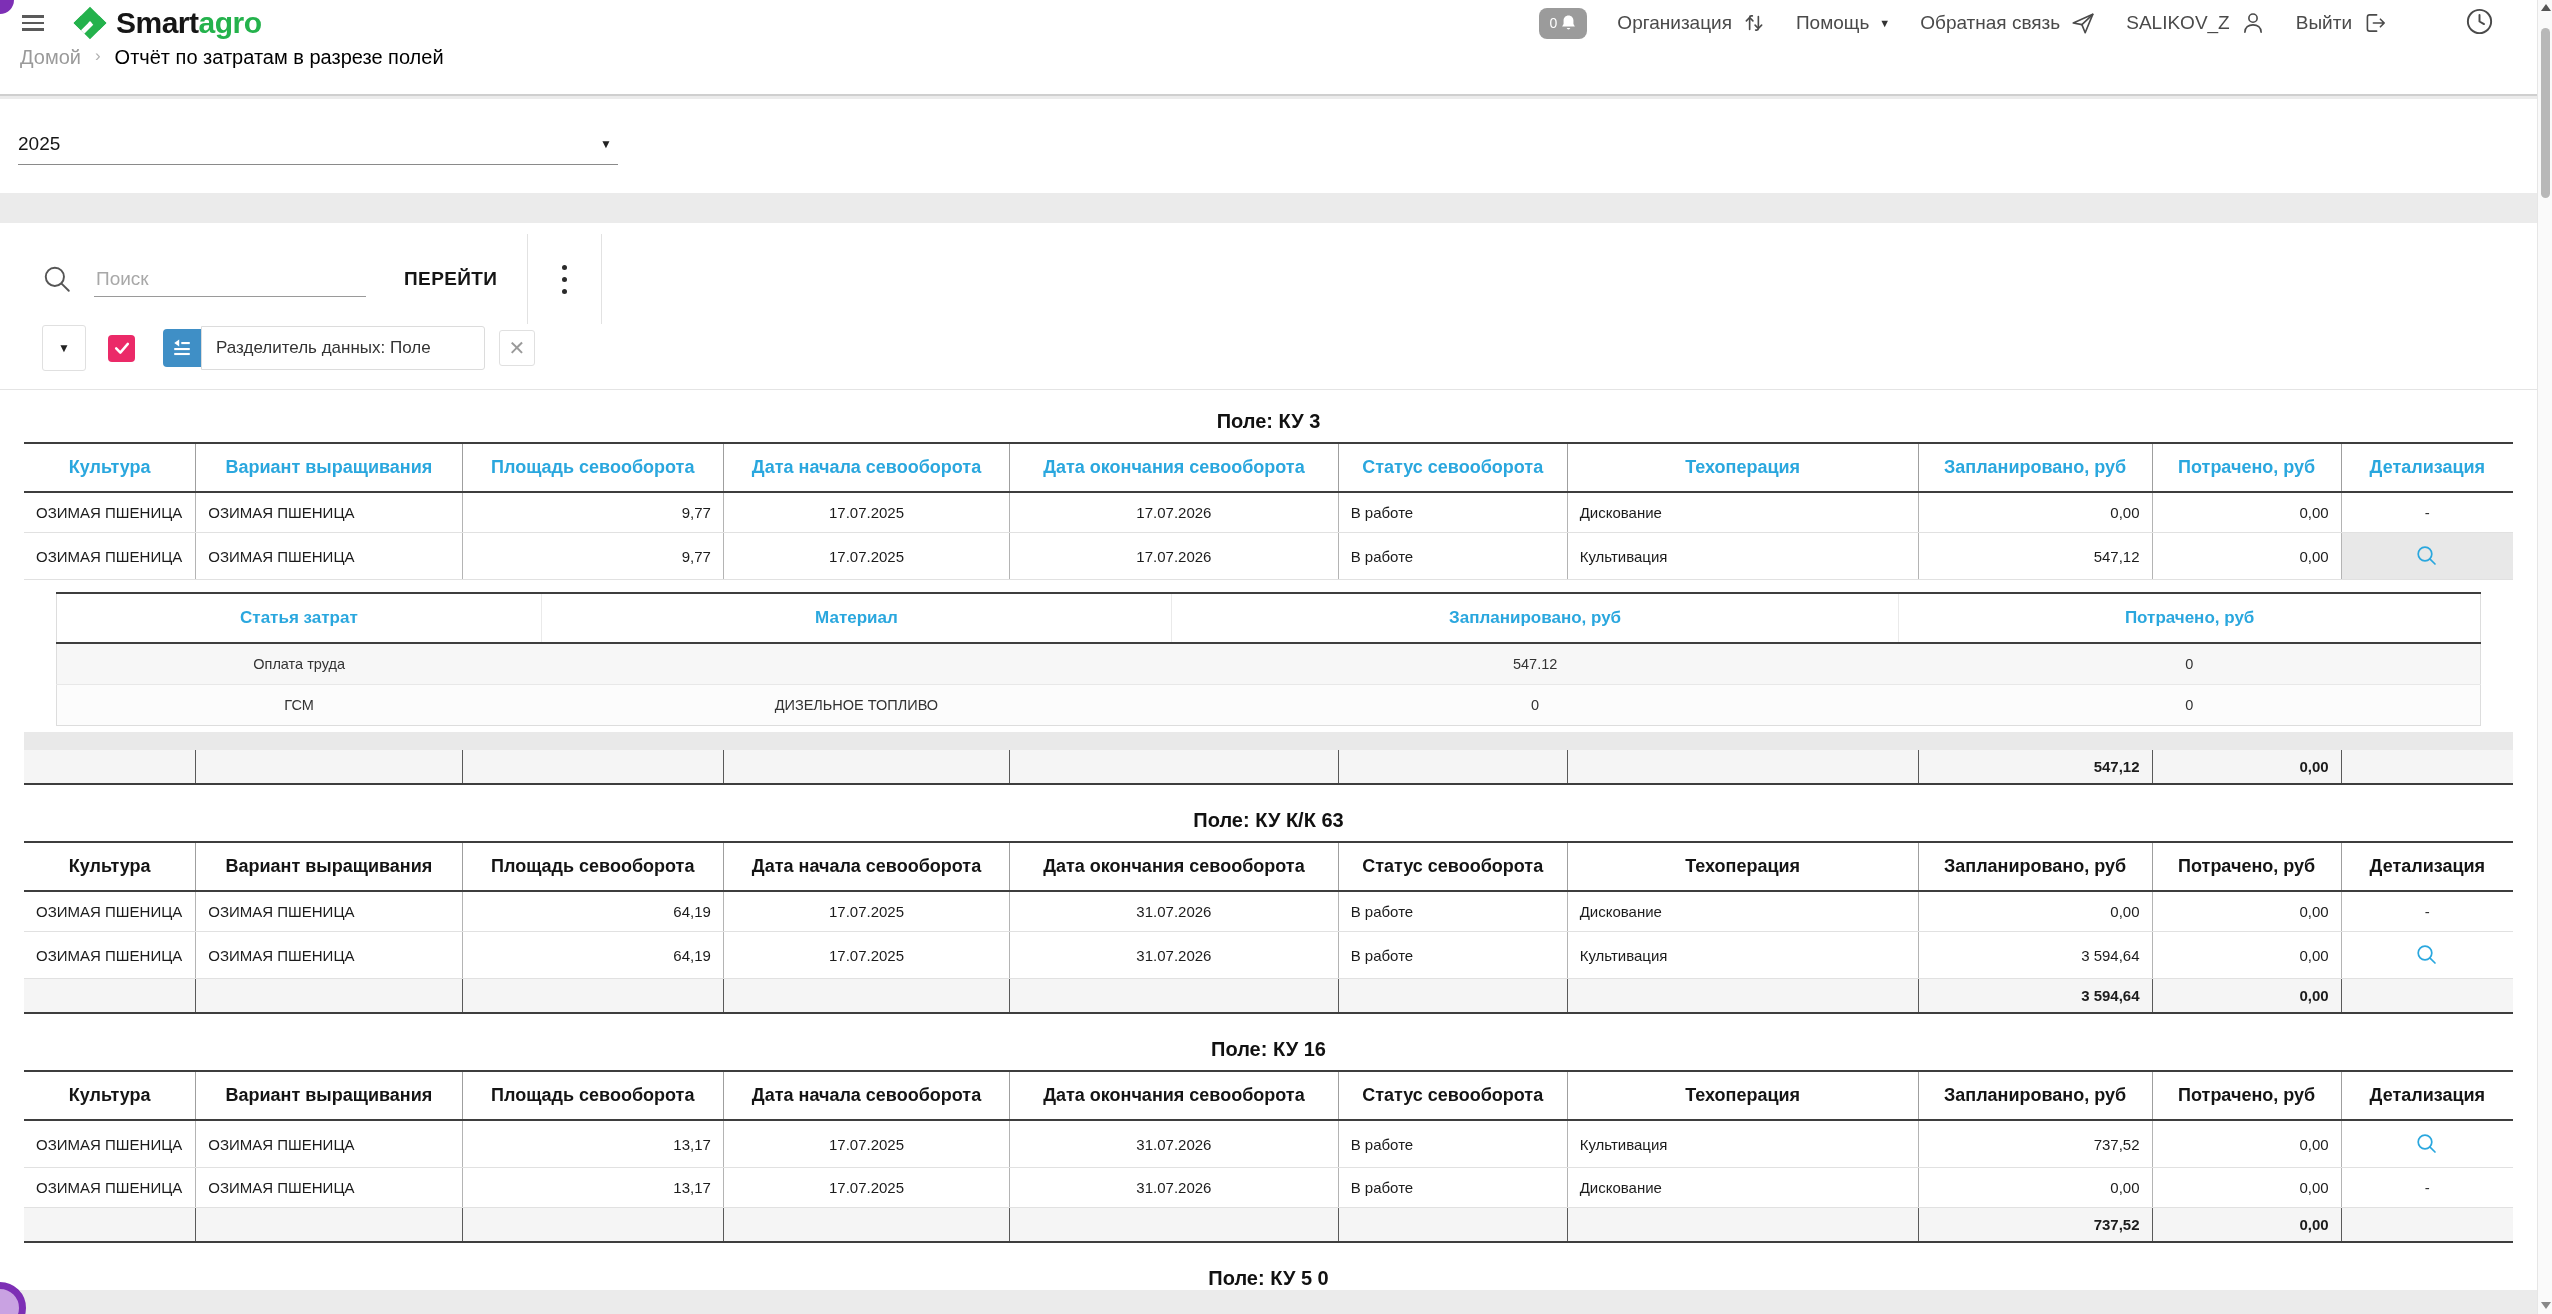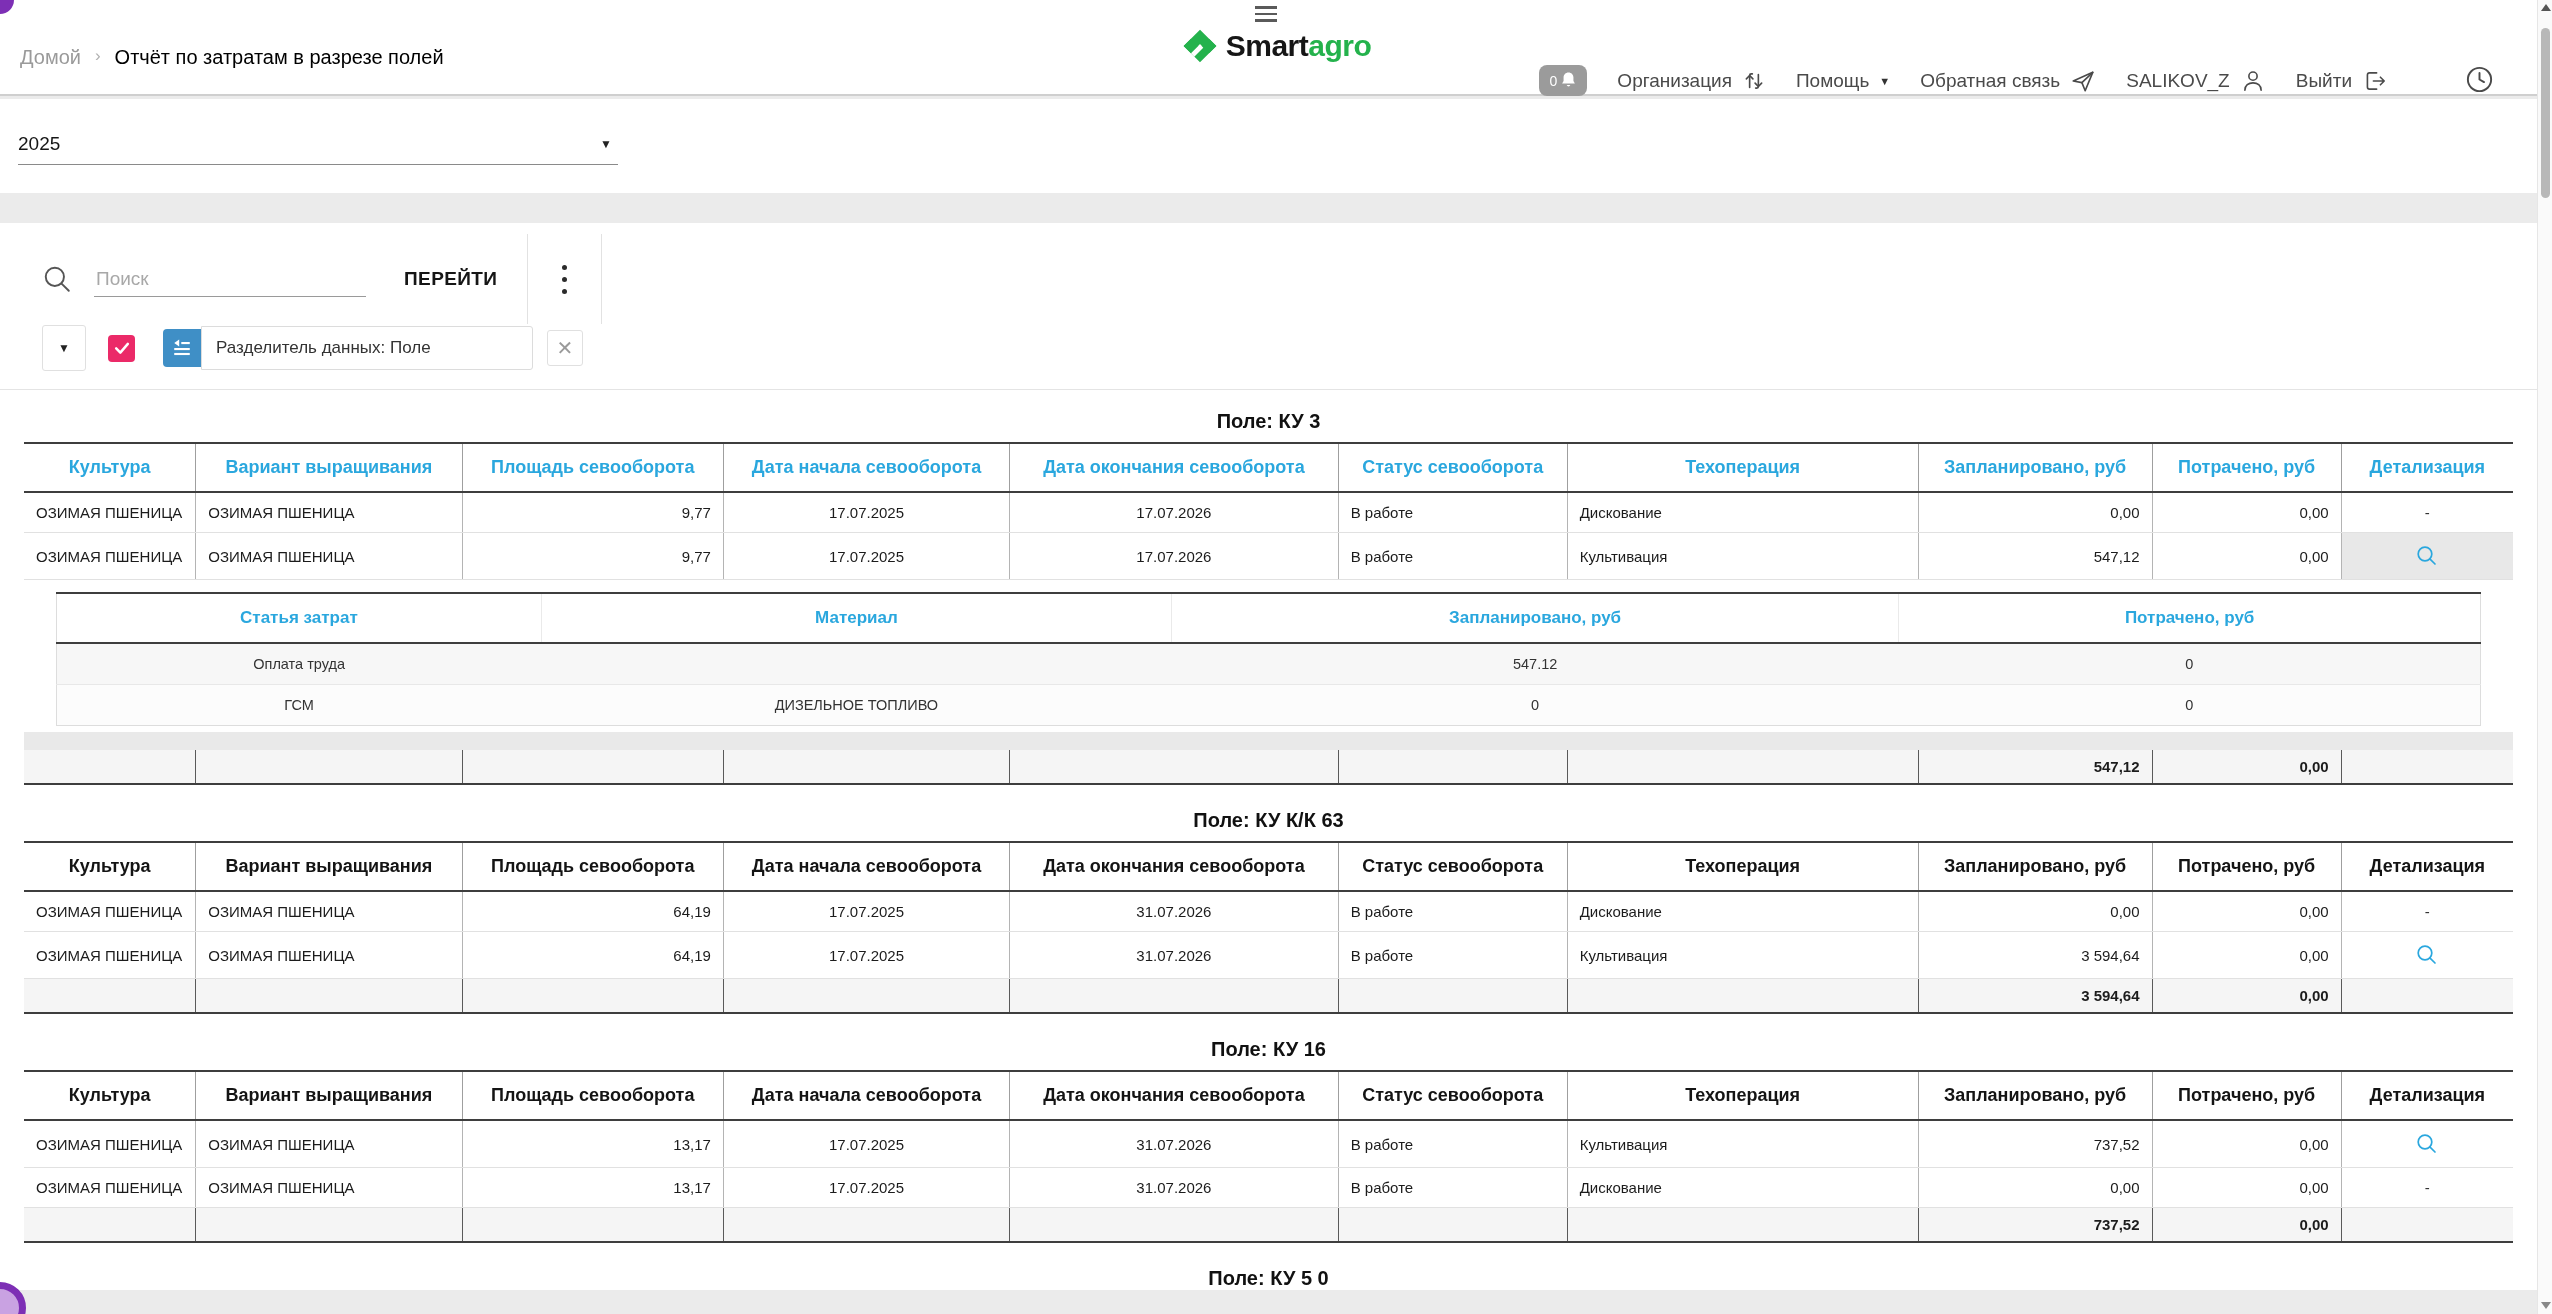--- a/index.html
+++ b/index.html
@@ -6,21 +6,21 @@
   html,body { width: 2552px; height: 1314px; overflow: hidden; }
   body {
     font-family: "Liberation Sans", sans-serif;
     background: #ebebeb;
     position: relative;
     color: #1c1c1c;
   }
   .page { width: 2537px; position: relative; }
 
   
-  .app-header { height: 46px; background: #fff; display: flex; align-items: center; padding-left: 16px; position: relative; flex-direction: column; }
+  .app-header { height: 46px; background: #fff; display: flex; align-items: center; padding-left: 16px; position: relative; }
   .corner-purple { position: absolute; left: 0; top: 0; width: 14px; height: 14px; background: var(--purple-widget,#7d2fb5); border-bottom-right-radius: 100%; }
   .hamburger { background: none; border: none; cursor: pointer; display: flex; flex-direction: column; gap: 4px; padding: 6px; margin-right: 22px; }
   .hamburger span { display: block; width: 22px; height: 2.5px; background: #5a5a5a; }
   .logo { display: flex; align-items: center; gap: 8px; cursor: pointer; }
   .logo-text { font-size: 30px; font-weight: bold; letter-spacing: -0.5px; }
   .logo-smart { color: #161616; }
   .logo-agro { color: var(--logo-green,#24b24c); }
   .lg { fill: var(--logo-green,#24b24c); }
   .header-right { margin-left: auto; display: flex; align-items: center; gap: 30px; padding-right: 42px; font-size: 19px; color: #4a4a4a; }
   .bell-badge { background: #9b9b9b; border-radius: 8px; width: 48px; height: 31px; display: flex; align-items: center; justify-content: center; gap: 3px; color: #fff; font-size: 14px; cursor: pointer; border: none; }
@@ -50,21 +50,21 @@
   .search-input::placeholder { color: #a8a8a8; }
   .go-btn { background: none; border: none; font-weight: bold; font-size: 19px; margin-left: 38px; letter-spacing: 0.4px; color: #161616; cursor: pointer; font-family: inherit; }
   .vdiv { width: 1px; height: 90px; background: #e2e2e2; margin: 0 30px; }
   .kebab { background: none; border: none; display: flex; flex-direction: column; gap: 7px; cursor: pointer; padding: 4px; }
   .kebab i { width: 5px; height: 5px; border-radius: 50%; background: #2b2b2b; }
 
   .splitter-row { display: flex; align-items: center; padding-left: 42px; margin-top: 14px; padding-bottom: 18px; border-bottom: 1px solid #e4e4e4; }
   .dd-btn { width: 44px; height: 46px; background: #fff; border: 1px solid #e0e0e0; border-radius: 3px; font-size: 12px; color: #222; cursor: pointer; }
   .chk { width: 27px; height: 27px; background: var(--checkbox-pink,#eb2a68); border-radius: 4px; margin-left: 22px; display: flex; align-items: center; justify-content: center; cursor: pointer; border: none; }
   .splitter-icon { width: 38px; height: 38px; background: var(--splitter-icon-blue,#3f8fc6); border-radius: 4px 0 0 4px; margin-left: 28px; display: flex; align-items: center; justify-content: center; flex: none; }
-  .splitter-input { height: 44px; border: 1px solid #dcdcdc; border-radius: 0 3px 3px 0; width: 332px; font-size: 17px; padding: 0 14px; color: #333; outline: none; font-family: inherit; }
+  .splitter-input { height: 44px; border: 1px solid #dcdcdc; border-radius: 0 3px 3px 0; width: 284px; font-size: 17px; padding: 0 14px; color: #333; outline: none; font-family: inherit; }
   .x-btn { width: 36px; height: 36px; border: 1px solid #e0e0e0; border-radius: 3px; margin-left: 14px; color: #9a9a9a; font-size: 20px; background: #fff; cursor: pointer; line-height: 1; }
 
   
   .group-title { text-align: center; font-weight: bold; font-size: 20px; color: #111; margin: 20px 0 9px; }
   .main-table { width: calc(100% - 48px); margin: 0 24px; border-collapse: collapse; table-layout: fixed; }
   .main-table th { border-top: 2px solid #3e3e3e; border-bottom: 2px solid #3e3e3e; font-size: 18px; font-weight: bold; padding: 13px 8px; text-align: center; border-left: 1px solid #9f9f9f; color: #141414; }
   .main-table th:first-child { border-left: none; }
   .main-table.link-head th { color: var(--accent-blue,#2aa7de); cursor: pointer; }
   .main-table td { font-size: 15px; color: #1c1c1c; padding: 11px 12px; border-left: 1px solid #b4b4b4; border-bottom: 1px solid #e1e1e1; overflow: hidden; white-space: nowrap; }
   .main-table td:first-child { border-left: none; }

